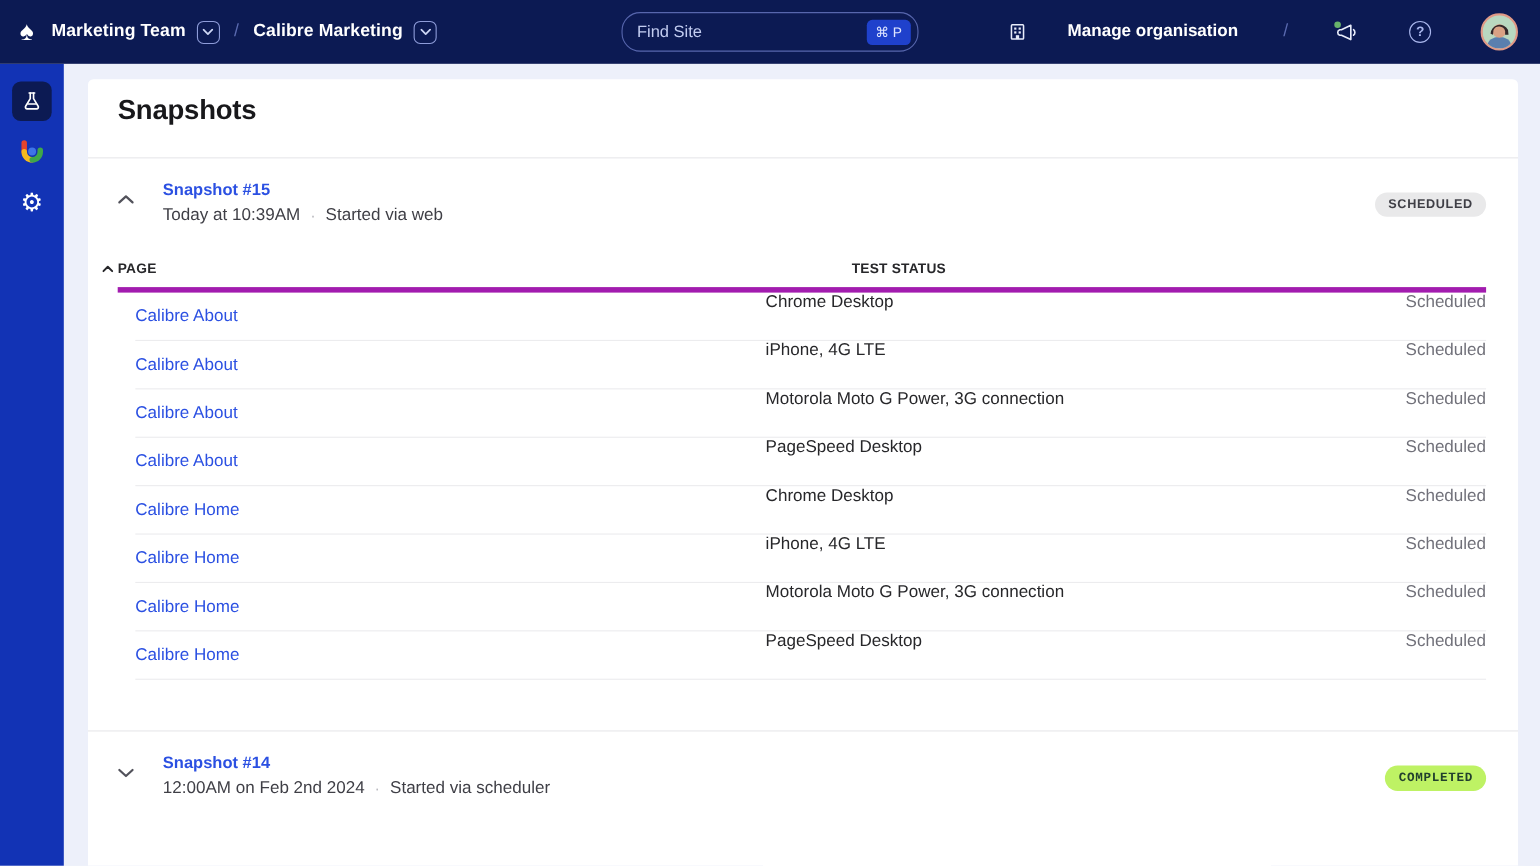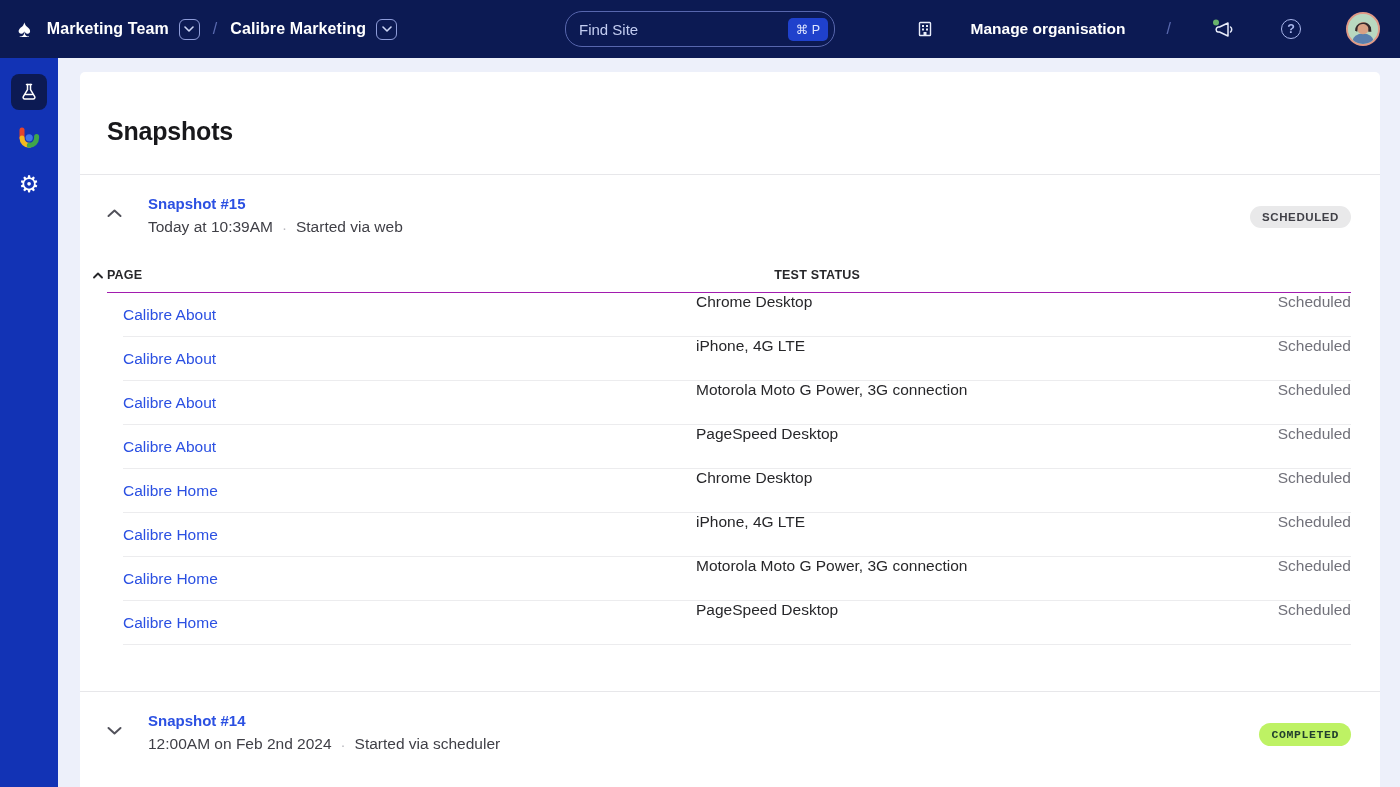--- a/index.html
+++ b/index.html
@@ -41,21 +41,21 @@
   .side-item { width:36px; height:36px; border-radius:8px; display:flex;
     align-items:center; justify-content:center; margin-bottom:10px; cursor:pointer; }
   .side-item.active { background:#0c1a53; }
   .gear-glyph { color:#ffffff; font-size:23px; line-height:1; }
 
   
   .main { margin-left:58px; padding:14px 20px 0 22px; height:729px; }
   .card { background:#ffffff; border-radius:5px 5px 0 0; height:715px; overflow:hidden; }
 
   .card-header { display:flex; align-items:center; 
-    padding:45px 29px 28px 27px; border-bottom:1px solid #e7e7ea; }
+    padding:14px 29px 28px 27px; border-bottom:1px solid #e7e7ea; }
   .page-title { font-size:25px; font-weight:700; color:#18181b; letter-spacing:-.2px; }
   .btn-green { background:#2e7d52; color:#ffffff; font-weight:700; font-size:15.5px;
     font-family:"Liberation Sans",sans-serif; padding:10px 17px; border:none;
     border-radius:6px; cursor:pointer; }
 
   .section { padding:0 29px 0 27px; }
   .section.bordered { border-top:1px solid #e7e7ea; }
   .section-head { display:flex; align-items:flex-start; padding-top:20px; }
   .collapse-btn { width:15px; margin-top:9px; cursor:pointer; flex:0 0 auto; }
   .sec-titles { margin-left:26px; }
@@ -64,21 +64,21 @@
   .sec-meta { margin-top:5px; font-size:15.5px; color:#3f3f46; display:flex;
     align-items:center; }
   .meta-dot { color:#b9b9bf; margin:0 9px; font-size:15px; }
   .badge { margin-left:auto; margin-top:11px; border-radius:999px; padding:5px 12px;
     font-size:11.5px; font-weight:600; letter-spacing:.6px; white-space:nowrap; }
   .badge.scheduled { background:#e9e9ea; color:#3f3f46; }
   .badge.completed { background:#bef264; color:#22402e;font-family:Liberation Mono, monospace; }
 
   .table { margin-top:32px; }
   .t-head { display:flex; align-items:center; padding-bottom:10px;
-    border-bottom:1px solid #a21caf; font-size:12.5px; font-weight:700;
+    border-bottom:5px solid #a21caf; font-size:12.5px; font-weight:700;
     color:#27272a; letter-spacing:.2px; }
   .sort-caret { margin-right:4px; margin-left:-14px; display:inline-flex; cursor:pointer; }
   .col-page { width:573px; display:flex; align-items:center; }
   .col-profile { flex:1; }
   .col-status { width:180px; text-align:right; }
   .t-rows { padding-bottom:46px; }
   .t-row { display:flex; height:44px;
     border-bottom:1px solid #ececee; font-size:15.5px;margin-left:16px; }
   .t-row .link { color:#2b50e2; cursor:pointer; text-decoration:none; }
   .t-row .col-profile { color:#27272a; }

